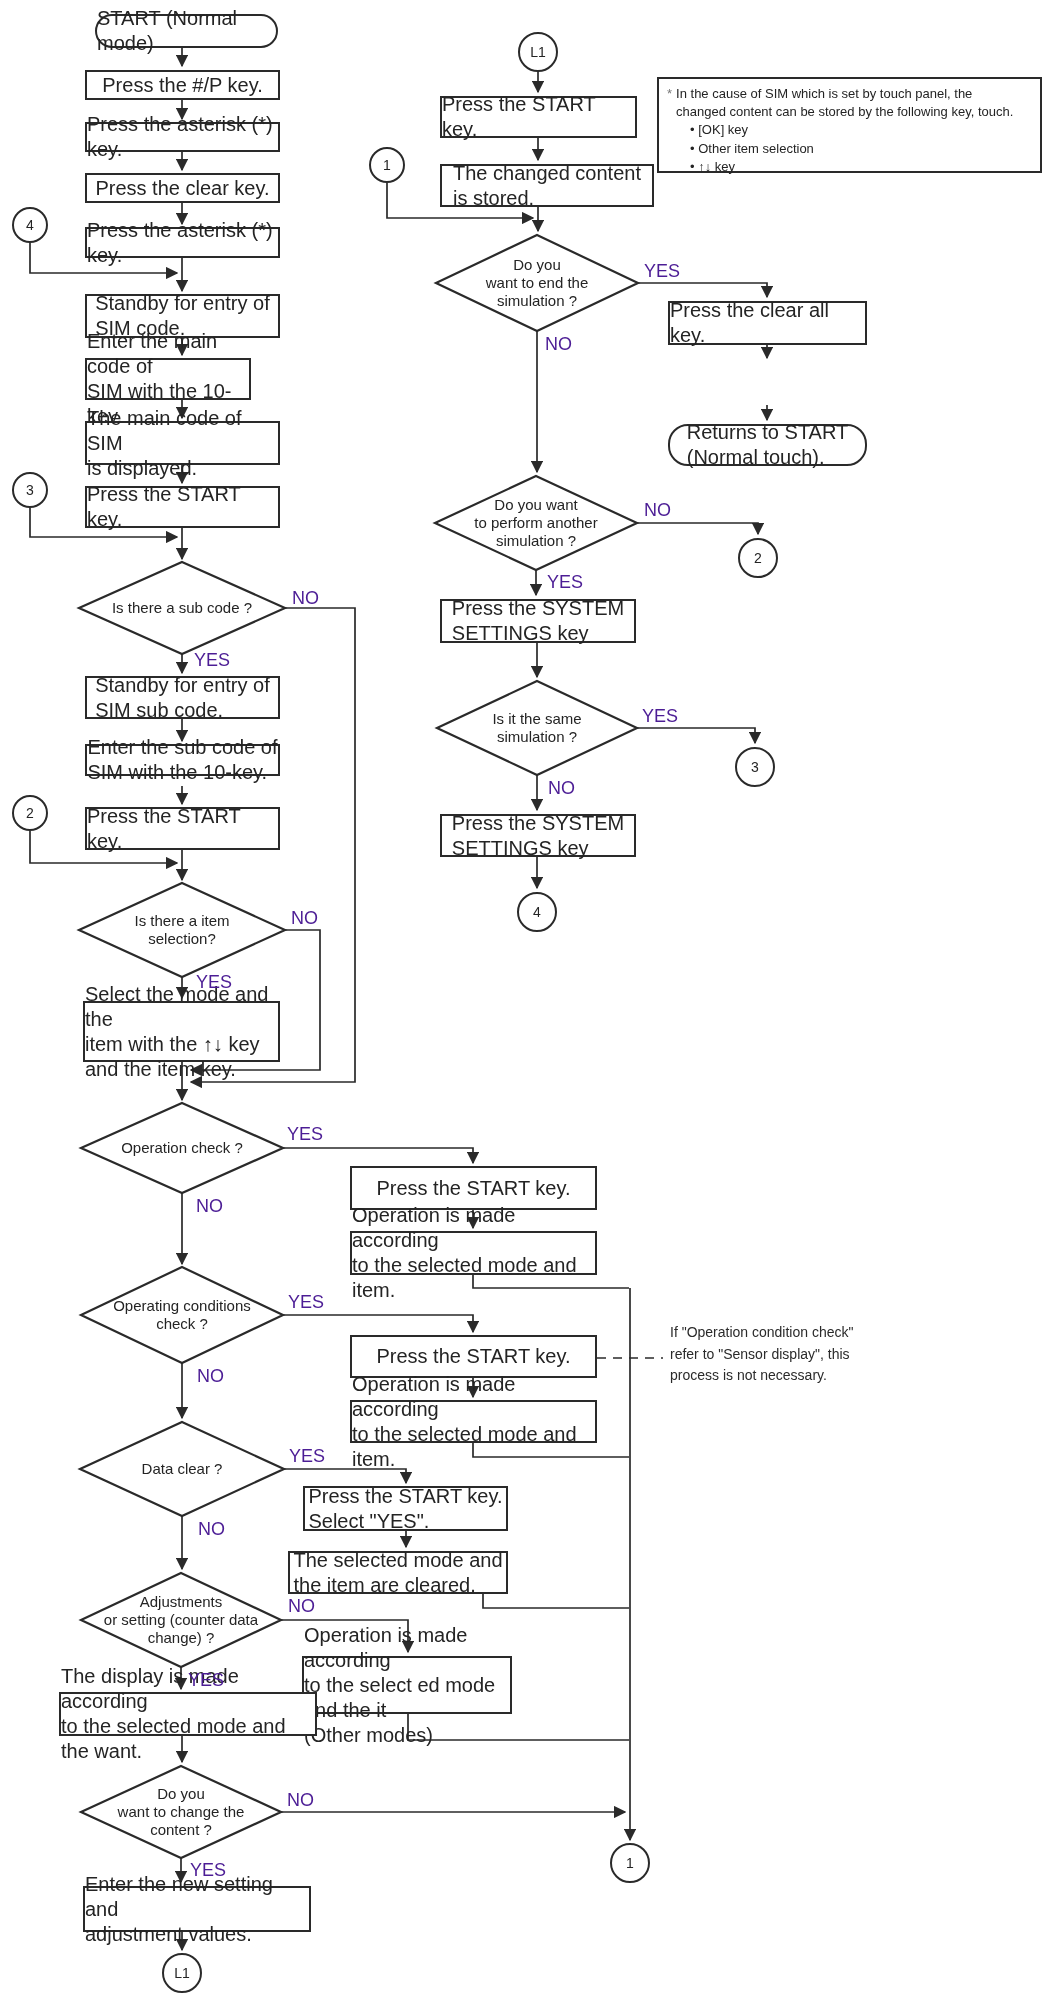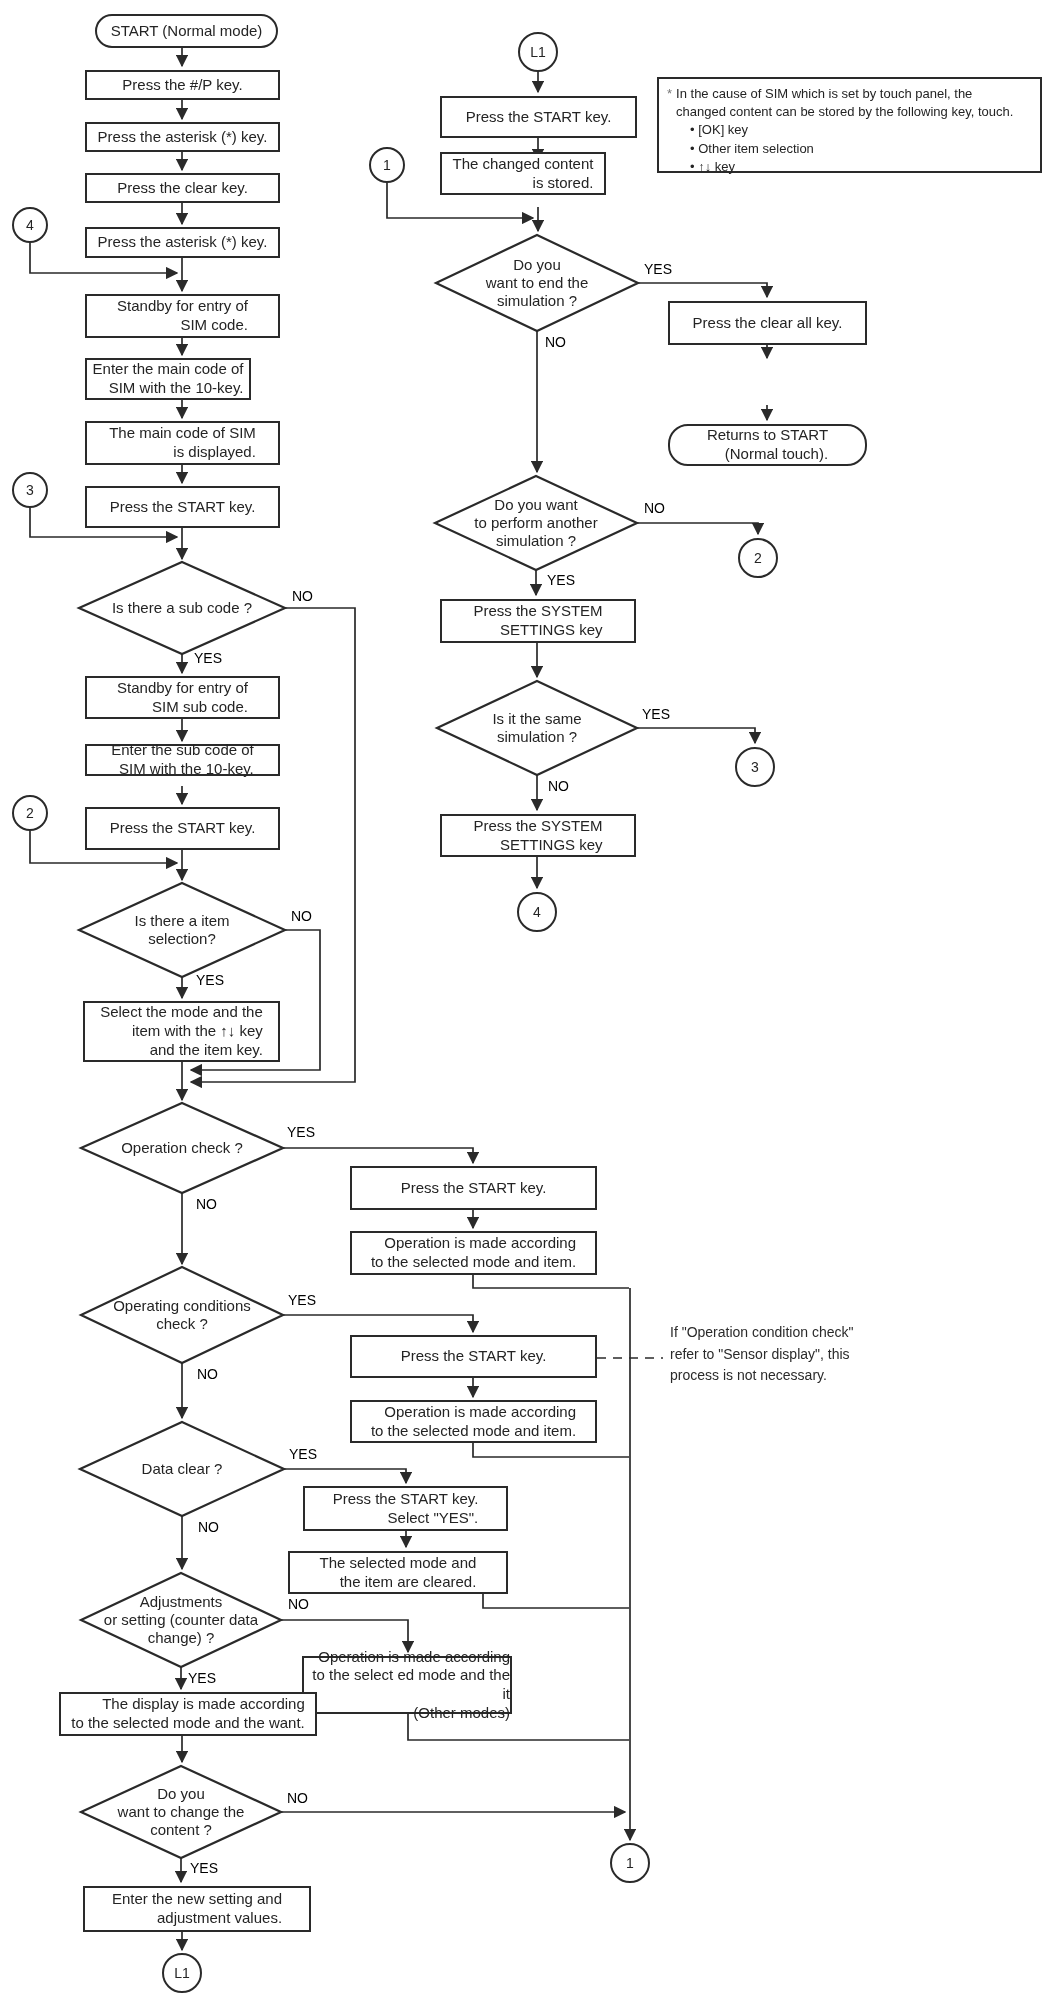--- a/index.html
+++ b/index.html
@@ -1,27 +1,27 @@
 <!DOCTYPE html>
 <html><head>
 <meta charset="utf-8">
 <style>
   html,body{margin:0;padding:0;background:#fff;}
   .canvas{position:relative;width:1051px;height:2006px;background:#ffffff;
     font-family:"Liberation Sans",sans-serif;color:#242424;overflow:hidden;}
   svg.layer{position:absolute;left:0;top:0;}
   .box{position:absolute;border:2px solid #2a2a2a;background:#fff;
-    display:flex;align-items:center;justify-content:center;text-align:right;
-    font-size:15px;line-height:1.25;white-space:pre-line;box-sizing:border-box;}
+    display:flex;align-items:center;justify-content:center;text-align:left;
+    font-size:20px;line-height:1.25;white-space:pre-line;box-sizing:border-box;}
   .capsule{border-radius:20px;}
   .circle{position:absolute;border:2px solid #2a2a2a;border-radius:50%;background:#fff;
     display:flex;align-items:center;justify-content:center;font-size:14px;box-sizing:border-box;}
   .dtext{position:absolute;display:flex;align-items:center;justify-content:center;
     text-align:center;font-size:15px;line-height:1.22;white-space:pre-line;pointer-events:none;}
-  .lbl{position:absolute;font-size:14px;color:#000000;}
+  .lbl{position:absolute;font-size:18px;color:#4c1d95;}
   .notebox{position:absolute;border:2px solid #2a2a2a;background:#fff;box-sizing:border-box;
     font-size:13px;line-height:1.4;padding:6px 8px 4px 8px;}
   .notebox .nrow{display:flex;}
   .notebox .star{margin-right:4px;color:#777;}
   .notebox .ntext{white-space:pre-line;}
   .notebox ul{margin:0;padding:0 0 0 14px;list-style:none;}
   .notebox li::before{content:"• ";}
   .plainnote{position:absolute;font-size:14px;line-height:1.55;white-space:pre-line;color:#2a2a2a;}
 </style>
 </head>
@@ -140,21 +140,21 @@
 the item are cleared.</div>
   <div class="box" style="left:302px;top:1656px;width:210px;height:58px">Operation is made according
 to the select ed mode and the it
 (Other modes)</div>
   <div class="box" style="left:59px;top:1692px;width:258px;height:44px">The display is made according
 to the selected mode and the want.</div>
   <div class="box" style="left:83px;top:1886px;width:228px;height:46px">Enter the new setting and
 adjustment values.</div>
 
   <div class="box" style="left:440px;top:96px;width:197px;height:42px">Press the START key.</div>
-  <div class="box" style="left:440px;top:152px;width:166px;height:43px">The changed content
+  <div class="box" style="left:440px;top:164px;width:214px;height:43px">The changed content
 is stored.</div>
   <div class="box" style="left:668px;top:301px;width:199px;height:44px">Press the clear all key.</div>
   <div class="box capsule" style="left:668px;top:424px;width:199px;height:42px">Returns to START
 (Normal touch).</div>
   <div class="box" style="left:440px;top:599px;width:196px;height:44px">Press the SYSTEM
 SETTINGS key</div>
   <div class="box" style="left:440px;top:814px;width:196px;height:43px">Press the SYSTEM
 SETTINGS key</div>
 
   <div class="dtext" style="left:79px;top:562px;width:206px;height:92px">Is there a sub code ?</div>

